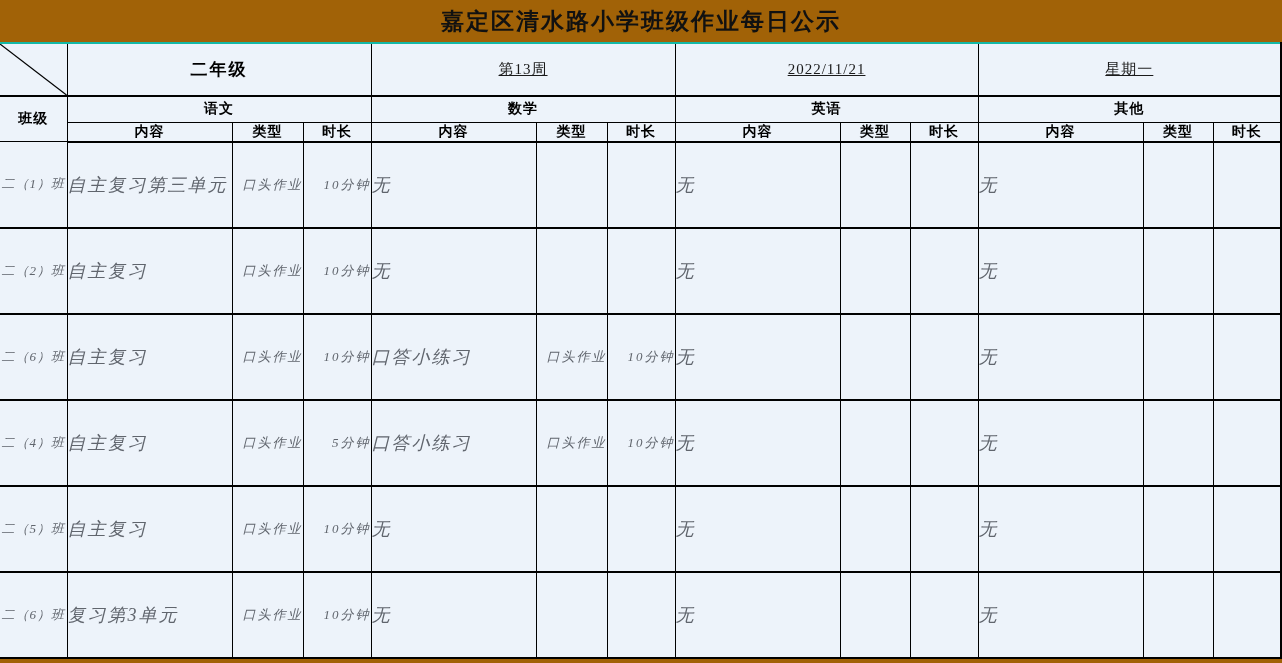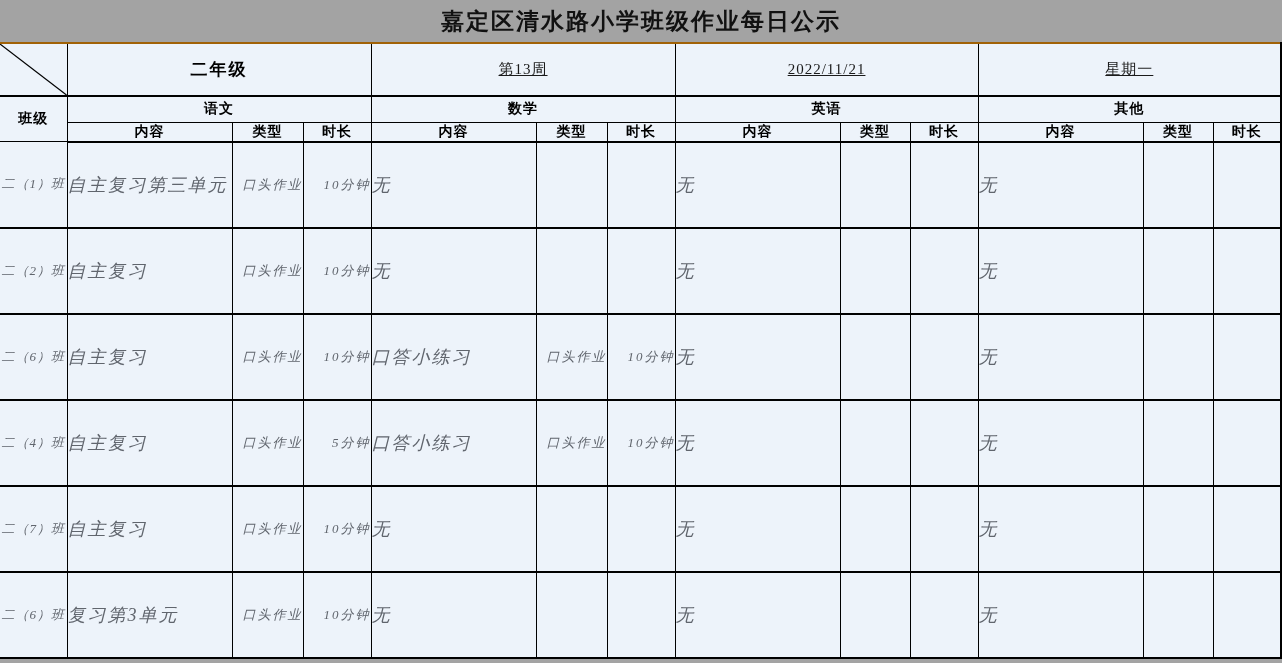--- a/index.html
+++ b/index.html
@@ -1,35 +1,35 @@
 <!DOCTYPE html>
 <html><head>
 <meta charset="utf-8">
 <style>
   html, body { margin: 0; padding: 0; background: #ffffff; }
   .page {
     width: 1282px; height: 663px;
-    background: #a3a3a3;
+    background: #a16207;
     overflow: hidden;
     position: relative;
     font-family: "Liberation Serif", "DejaVu Serif", serif;
     box-sizing: border-box;
   }
   .title {
     height: 42px;
     display: flex; align-items: center; justify-content: center;
     font-size: 23px; font-weight: bold; color: #111;
     letter-spacing: 2px;
     font-family: "Liberation Serif", "DejaVu Serif", serif;
   }
   table.sheet {
     border-collapse: collapse;
     table-layout: fixed;
     width: 1281px;
-    border-top: 2px solid #a16207;
+    border-top: 2px solid #14b8a6;
     border-bottom: 2px solid #000;
     border-right: 2px solid #000;
   }
   table.sheet td {
     border: 1px solid #000;
     padding: 0;
     overflow: hidden;
     vertical-align: middle;
     background: #edf3fa;
   }
@@ -187,21 +187,21 @@
       <td class="cell-mid">10分钟</td>
       <td class="cell-content sec">无</td>
       <td class="cell-mid"></td>
       <td class="cell-mid"></td>
       <td class="cell-content sec">无</td>
       <td class="cell-mid"></td>
       <td class="cell-mid"></td>
     </tr>
 
     <tr class="data-row">
-      <td class="cell-class">二（7）班</td>
+      <td class="cell-class">二（5）班</td>
       <td class="cell-content sec">自主复习</td>
       <td class="cell-mid">口头作业</td>
       <td class="cell-mid">10分钟</td>
       <td class="cell-content sec">无</td>
       <td class="cell-mid"></td>
       <td class="cell-mid"></td>
       <td class="cell-content sec">无</td>
       <td class="cell-mid"></td>
       <td class="cell-mid"></td>
       <td class="cell-content sec">无</td>

